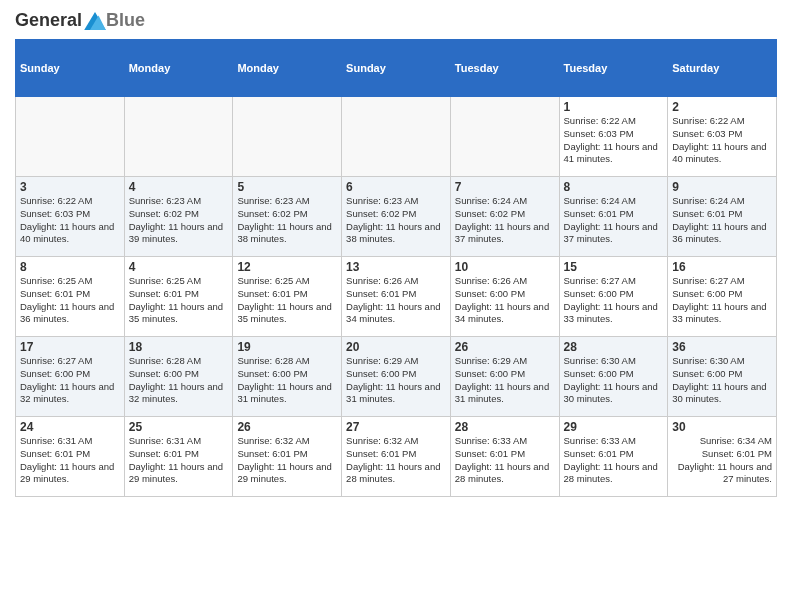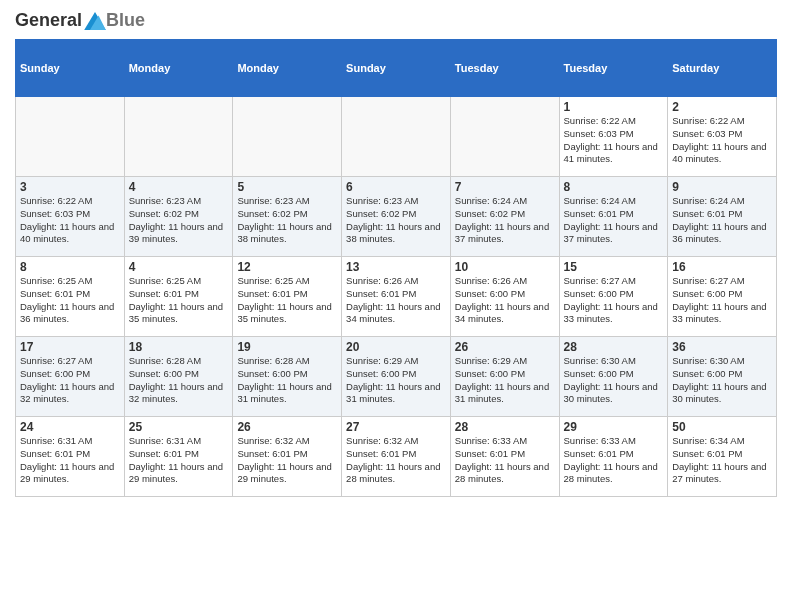--- a/index.html
+++ b/index.html
@@ -306,21 +306,21 @@
 Sunset: 6:01 PM
 Daylight: 11 hours and 28 minutes.</div>
           </td>
           <td>
             <span class="day-num">29</span>
             <div class="day-info" style="white-space: pre-line;">Sunrise: 6:33 AM
 Sunset: 6:01 PM
 Daylight: 11 hours and 28 minutes.</div>
           </td>
           <td>
-            <span class="day-num">50</span>
-            <div class="day-info" style="white-space: pre-line;">Sunrise: 6:34 AM
+            <span class="day-num">30</span>
+            <div class="day-info" style="white-space: pre-line; text-align: right;">Sunrise: 6:34 AM
 Sunset: 6:01 PM
 Daylight: 11 hours and 27 minutes.</div>
           </td>
         </tr>
       </tbody>
   </table>
 </div>
 
 </body></html>

